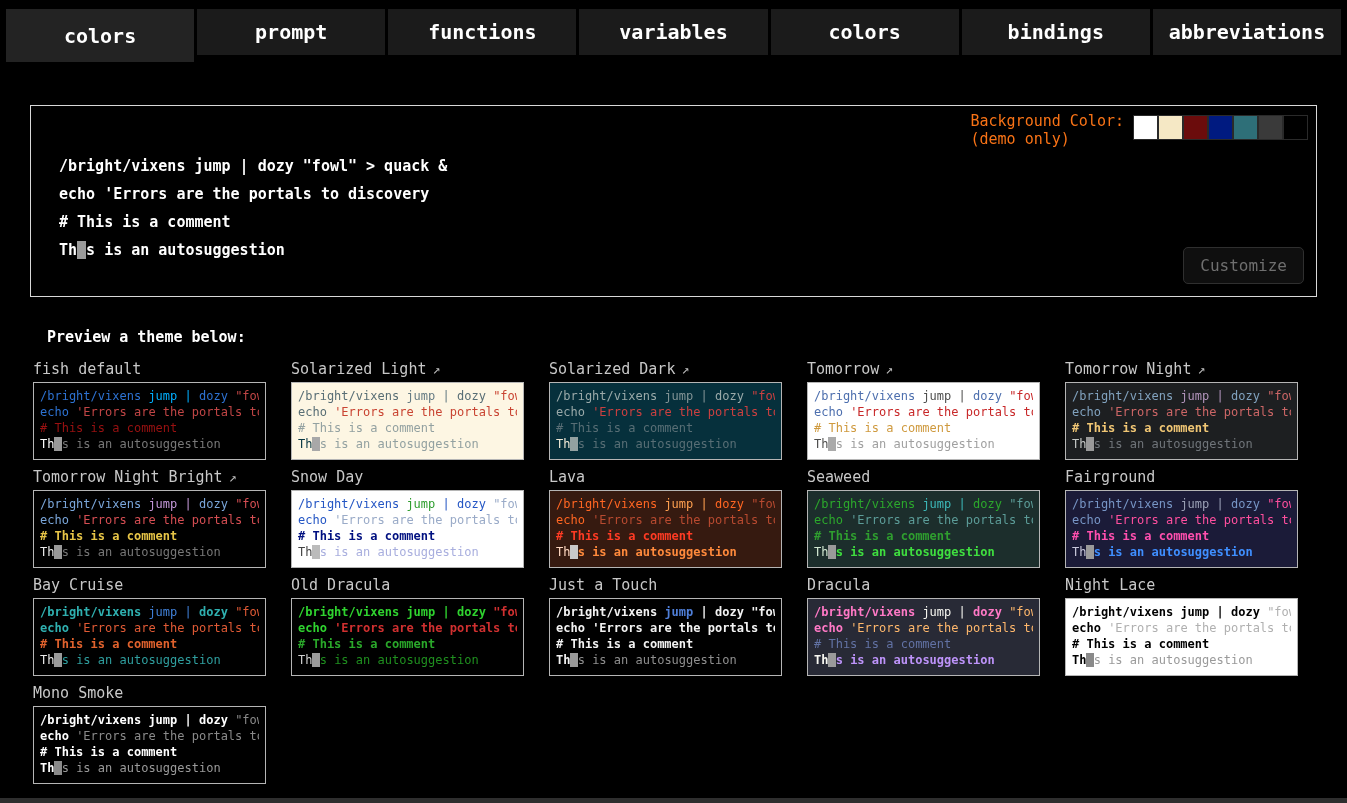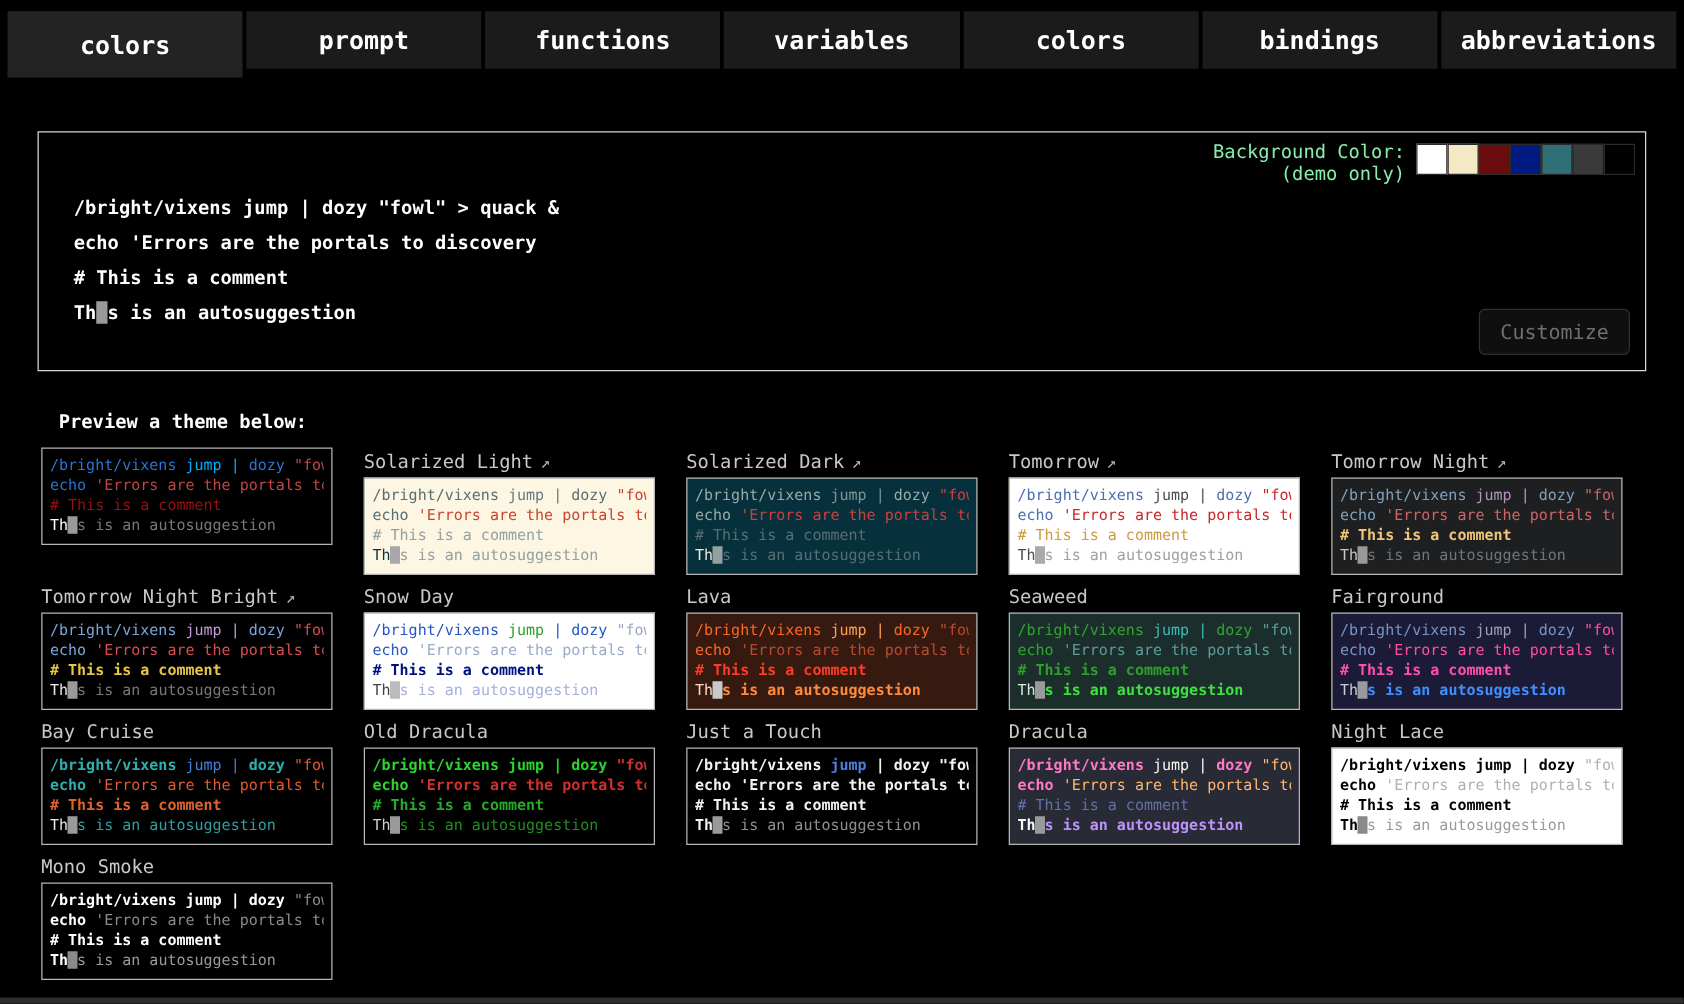--- a/index.html
+++ b/index.html
@@ -23,21 +23,21 @@
   
   .demo-panel {
     position: relative; margin: 43px 30px 0 30px; height: 190px;
     border: 1px solid #d8d8d8; background: #000;
   }
   .demo-lines {
     position: absolute; left: 28px; top: 46px;
     color: #fff; font-size: 15px; font-weight: bold; line-height: 28px; white-space: pre;
   }
   .bg-control { position: absolute; top: 6px; right: 8px; display: flex; align-items: flex-start; gap: 9px; }
-  .bg-labels { text-align: right; color: #86efac; font-size: 15px; line-height: 18px; }
+  .bg-labels { text-align: left; color: #f97316; font-size: 15px; line-height: 18px; }
   .swatches { display: flex; margin-top: 3px; }
   .swatch { width: 23px; height: 23px; border: 1px solid #2a2a2a; cursor: pointer; }
   .customize-btn {
     position: absolute; right: 12px; bottom: 12px;
     background: #0f0f0f; color: #6f6f6f; border: 1px solid #2f2f2f; border-radius: 5px;
     font-family: inherit; font-size: 16px; padding: 8px 16px; cursor: pointer;
   }
 
   
   .preview-heading { margin: 29px 0 10px 47px; color: #fff; font-size: 15px; font-weight: bold; line-height: 22px; }
@@ -81,20 +81,21 @@
         <div class="swatch" style="background: rgb(0, 0, 0);"></div>
       </div>
   </div>
   <button class="customize-btn">Customize</button>
 </div>
 
 <div class="preview-heading">Preview a theme below:</div>
 
 <div class="theme-grid">
     <div class="theme-card">
+      <div class="theme-name">fish default</div>
       <div class="theme-preview" style="background: rgb(0, 0, 0);">
         <div class="pline"><span style="color: rgb(45, 114, 210);">/bright/vixens</span><span style="color: rgb(255, 255, 255);"> </span><span style="color: rgb(0, 175, 255);">jump</span><span style="color: rgb(255, 255, 255);"> </span><span style="color: rgb(0, 175, 255);">|</span><span style="color: rgb(255, 255, 255);"> </span><span style="color: rgb(45, 114, 210);">dozy</span><span style="color: rgb(255, 255, 255);"> </span><span style="color: rgb(192, 69, 69);">"fowl"</span></div>
         <div class="pline"><span style="color: rgb(45, 114, 210);">echo</span><span style="color: rgb(255, 255, 255);"> </span><span style="color: rgb(192, 69, 69);">'Errors are the portals to discovery</span></div>
         <div class="pline"><span style="color: rgb(153, 17, 17);"># This is a comment</span></div>
         <div class="pline"><span style="color: rgb(255, 255, 255);">Th</span><span class="cursor-block" style="background: rgb(154, 154, 154);">i</span><span style="color: rgb(120, 120, 120);">s is an autosuggestion</span></div>
       </div>
     </div>
     <div class="theme-card">
       <div class="theme-name">Solarized Light<span class="theme-link">↗</span></div>
       <div class="theme-preview" style="background: rgb(253, 246, 227);">

